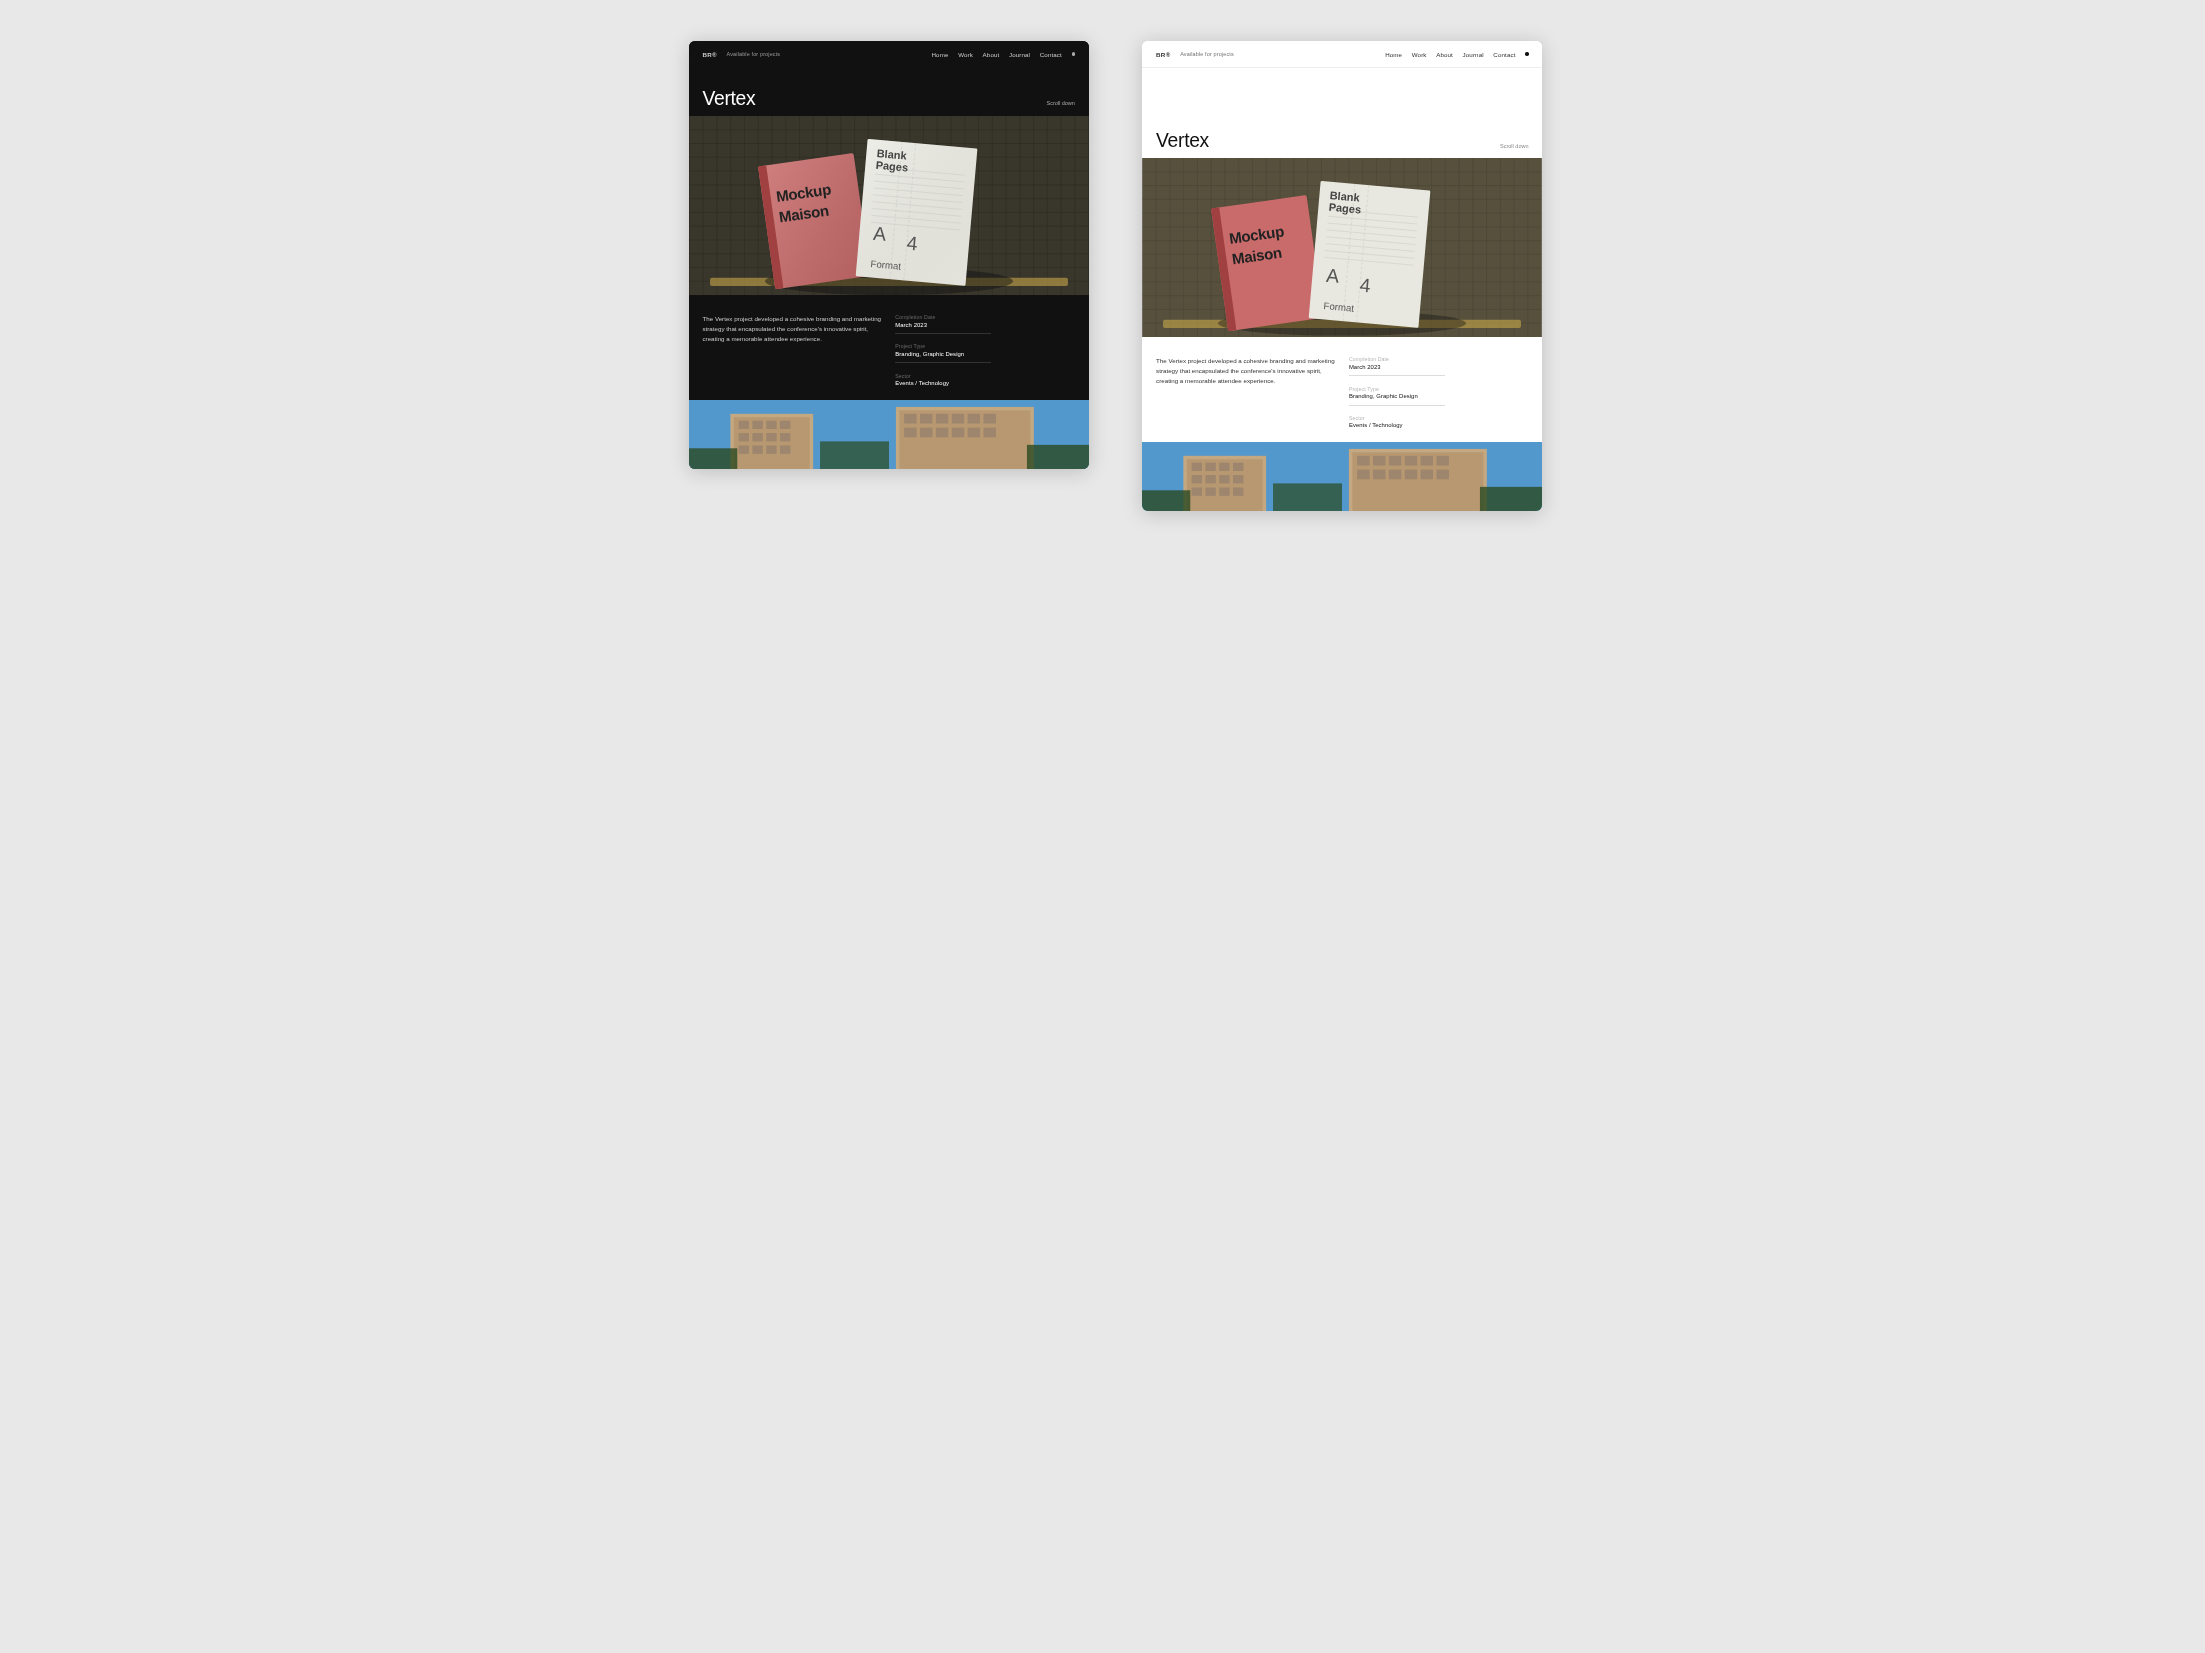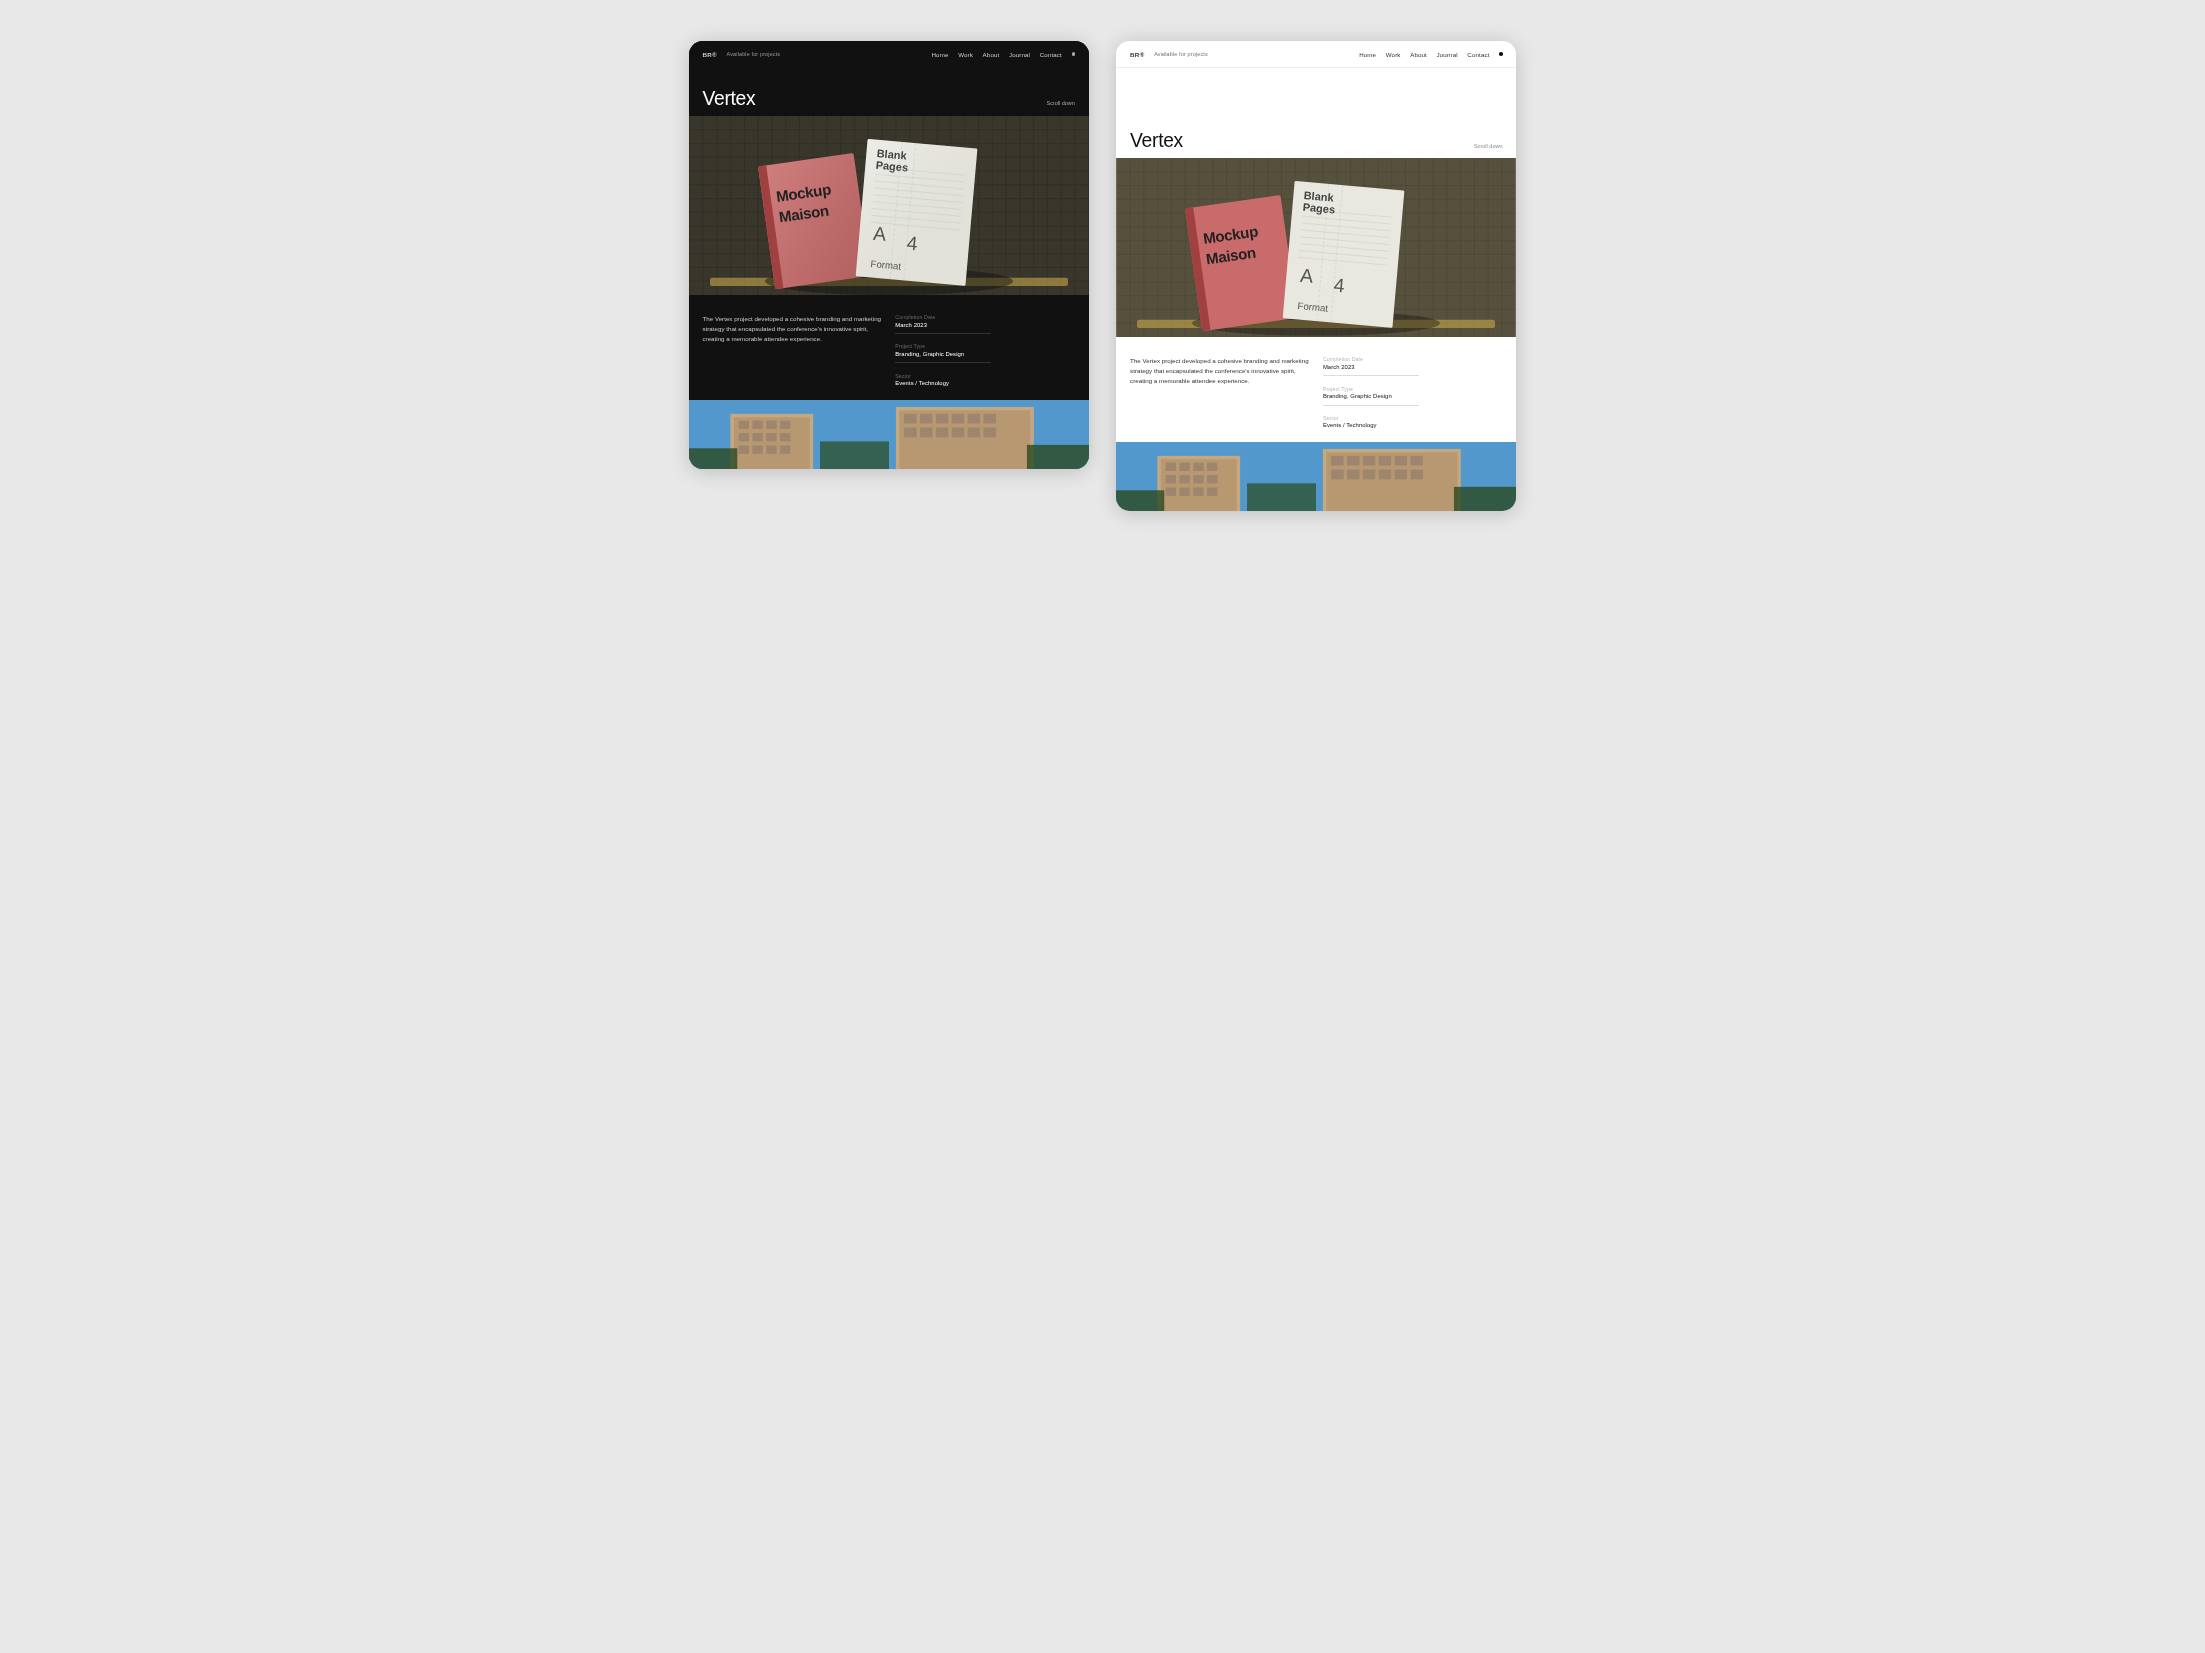--- a/index.html
+++ b/index.html
@@ -11,23 +11,24 @@
       display: flex;
       justify-content: center;
       align-items: flex-start;
       padding: 41px 27.6px;
       gap: 27.6px;
     }
 
     .browser-window {
       width: 48%;
       max-width: 400px;
-      border-radius: 14px;
+      border-radius: 6px;
       overflow: hidden;
       box-shadow: 0 2.8px 20.7px rgba(0,0,0,0.18);
+      margin-left: 26px;
     }
 
     
     .dark-window {
       background-color: #111111;
       color: #ffffff;
     }
 
     
     .light-window {

